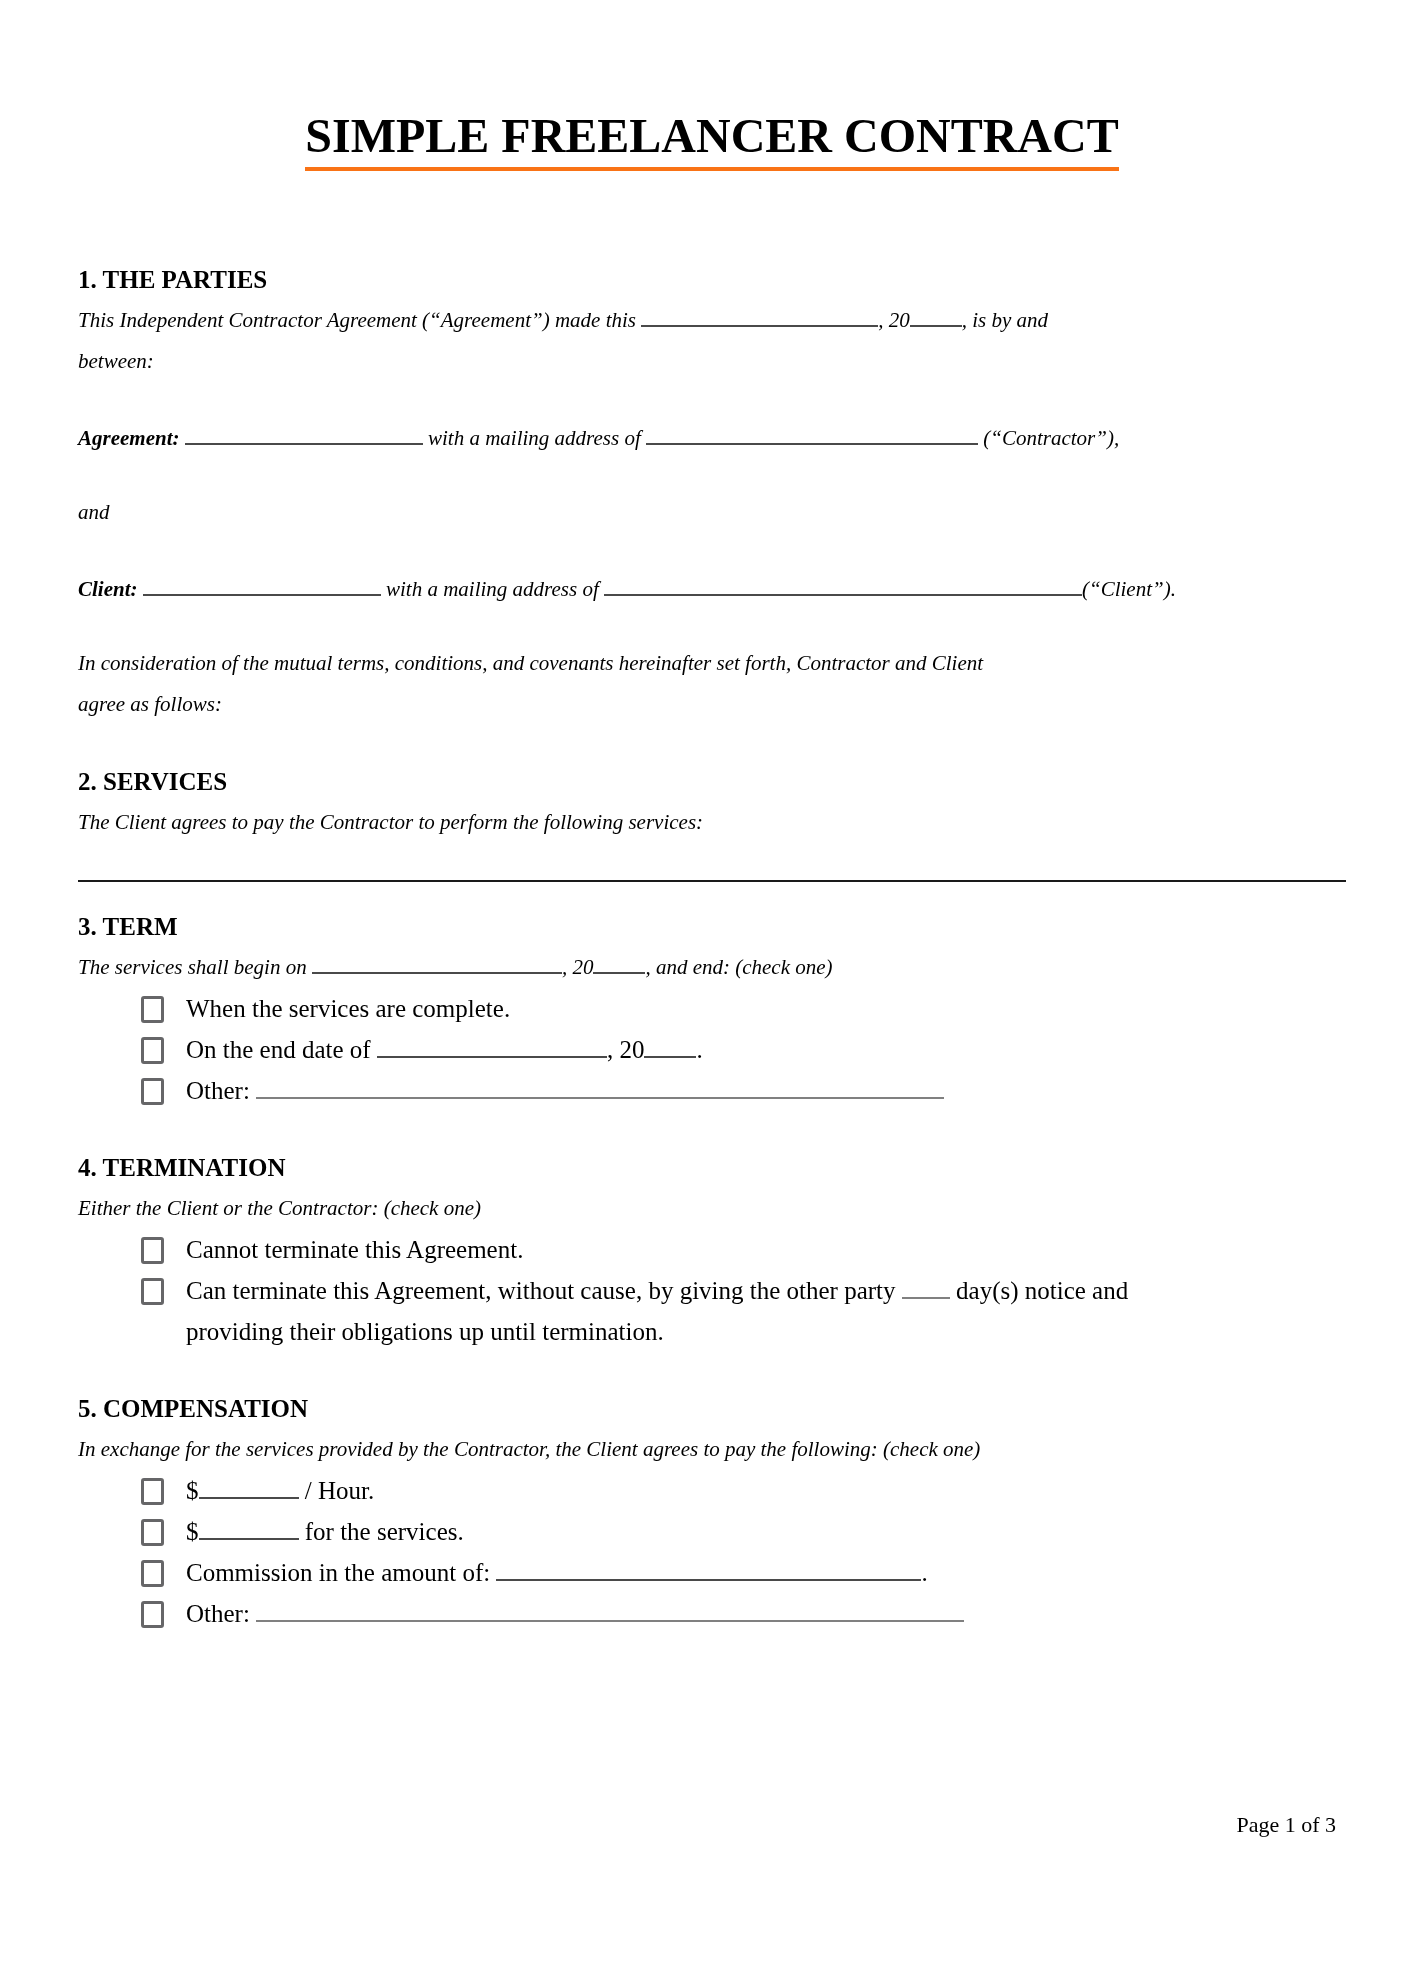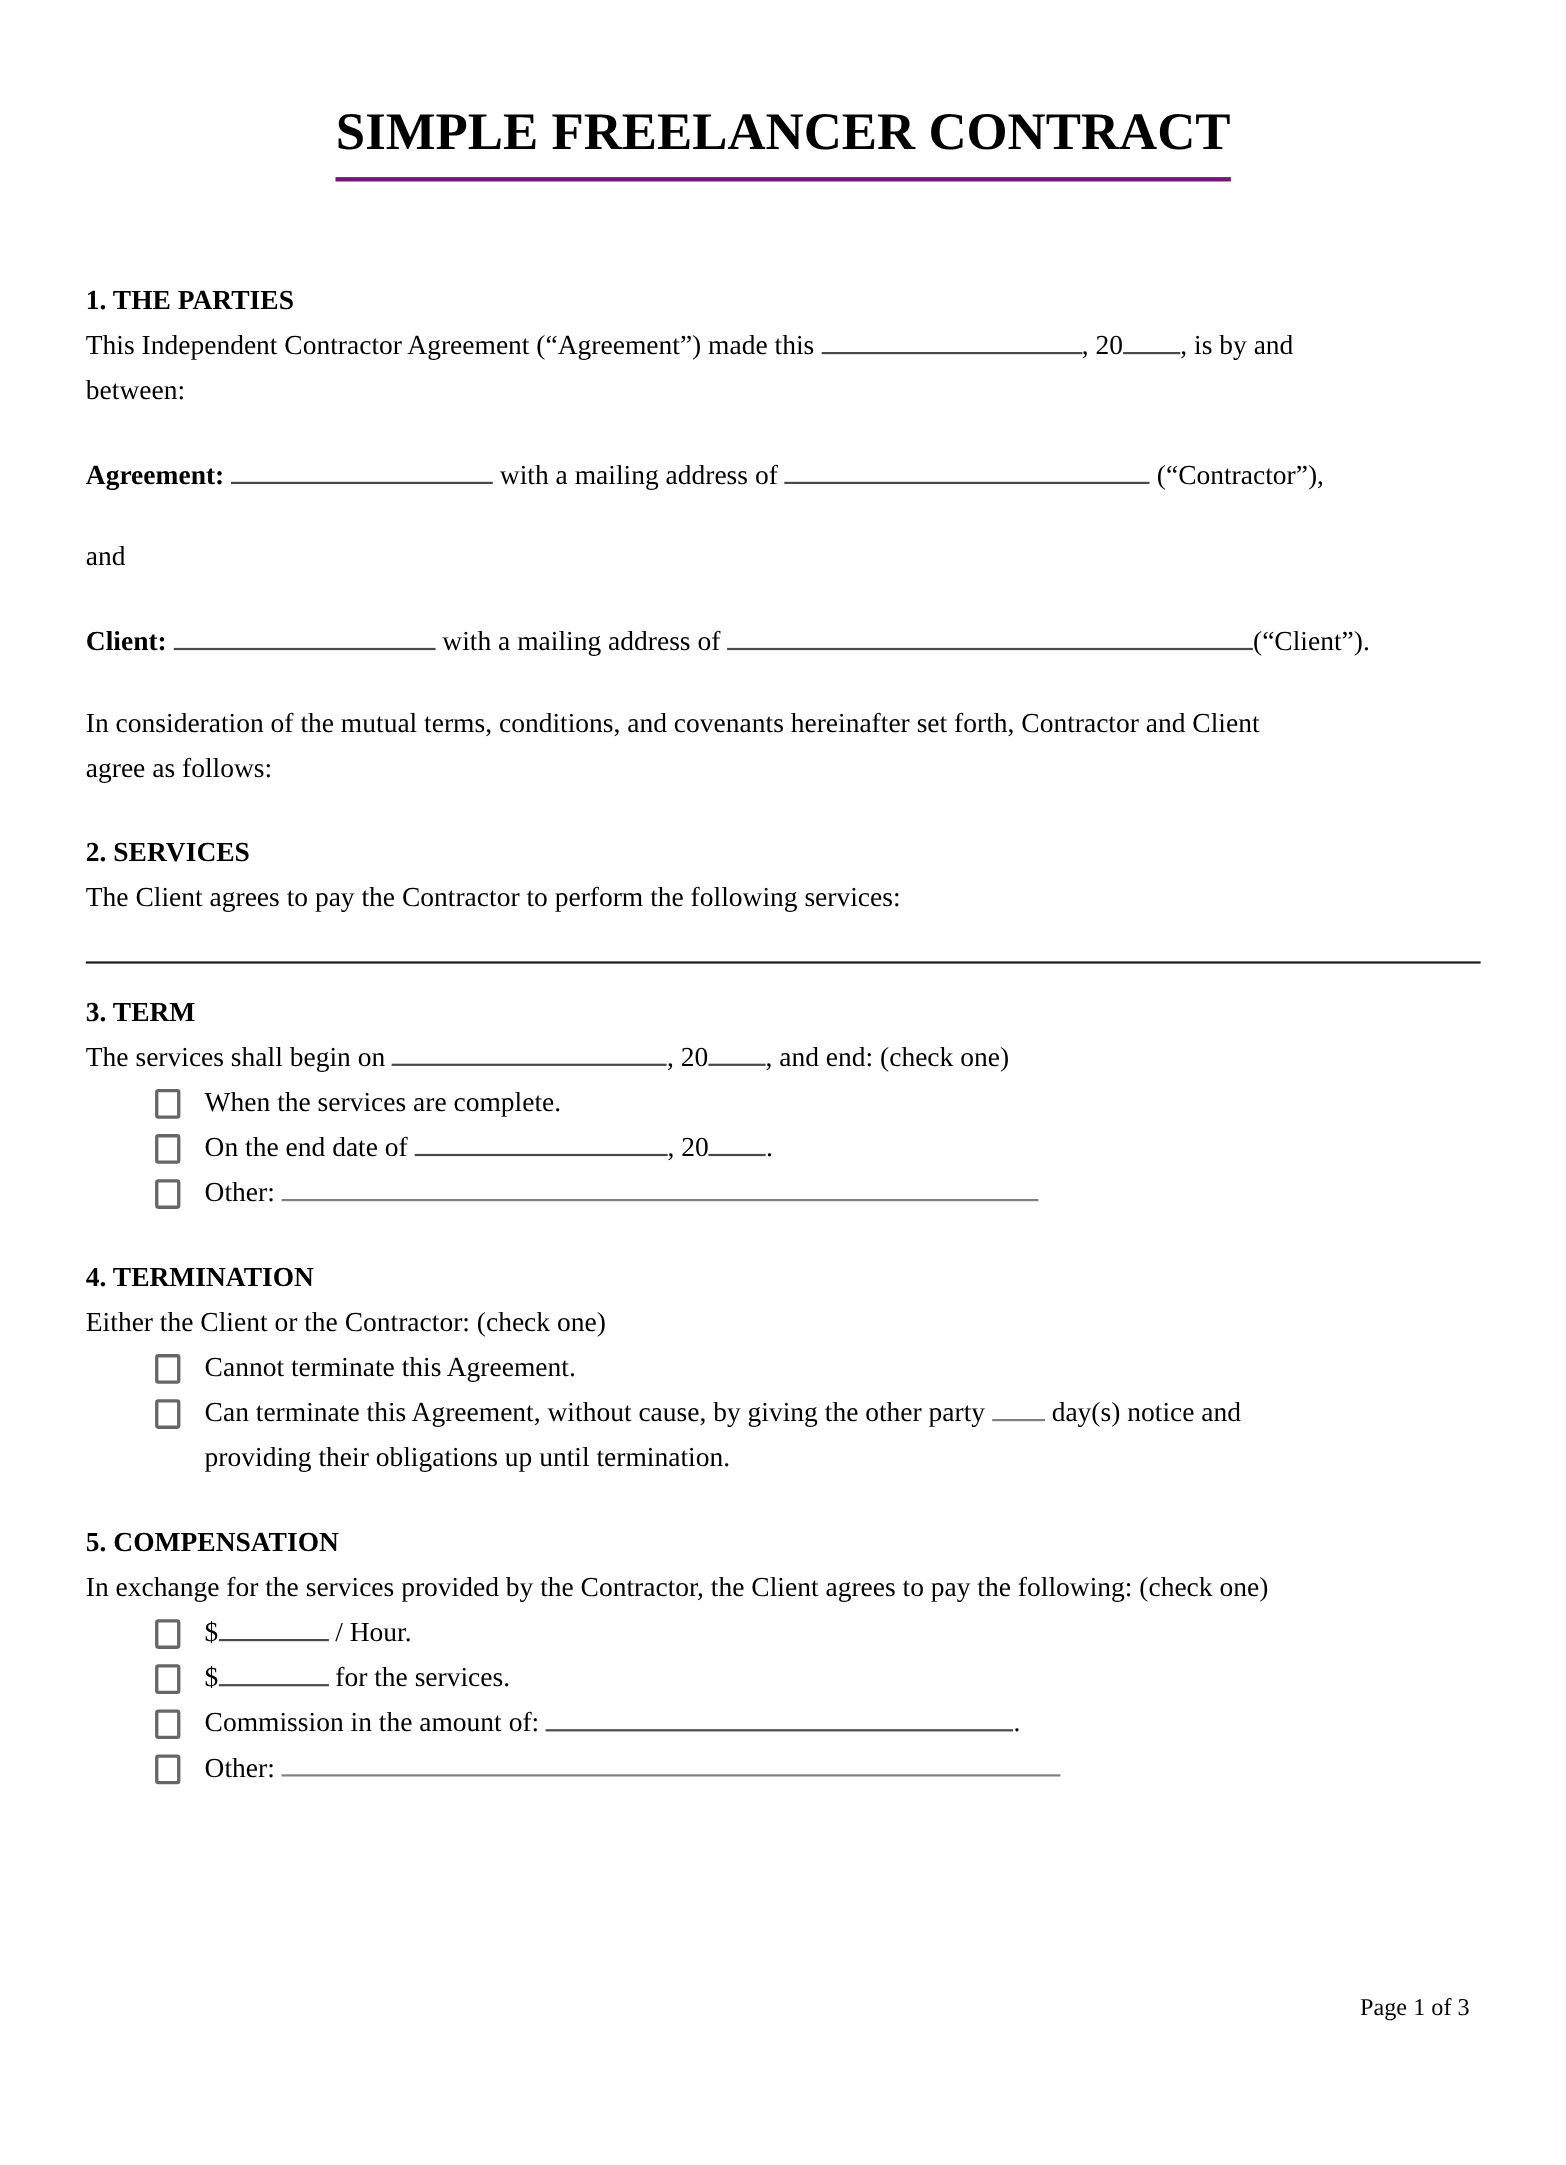--- a/index.html
+++ b/index.html
@@ -13,29 +13,30 @@
     width: 1424px; height: 1968px;
     box-sizing: border-box;
     padding: 92px 78px 0 78px;
     background: #fff;
     overflow: hidden;
   }
   .doc-title { text-align: center; margin: 0 0 88px 0; }
   .doc-title .title-text {
     display: inline-block;
     font-size: 48px; font-weight: bold;
-    border-bottom: 4px solid #701a75;
-    padding-bottom: 14px;
+    border-bottom: 4px solid #f97316;
+    padding-bottom: 4px;
     white-space: nowrap;
+    margin-top: 16px;
   }
   h2 {
     font-size: 25px; font-weight: bold;
     margin: 0; line-height: 41px;
   }
-  p { font-size: 25px; line-height: 41px; margin: 0; }
+  p { font-size: 21px; line-height: 41px; margin: 0; font-style: italic; }
   .gap { margin-top: 36px; }
   .gap-sm { margin-top: 33px; }
   section { margin-top: 36px; }
   .bl {
     display: inline-block;
     border-bottom: 2px solid #4a4a4a;
     height: 24px;
     vertical-align: baseline;
   }
   .bl-gray { border-bottom-color: #808080; }

